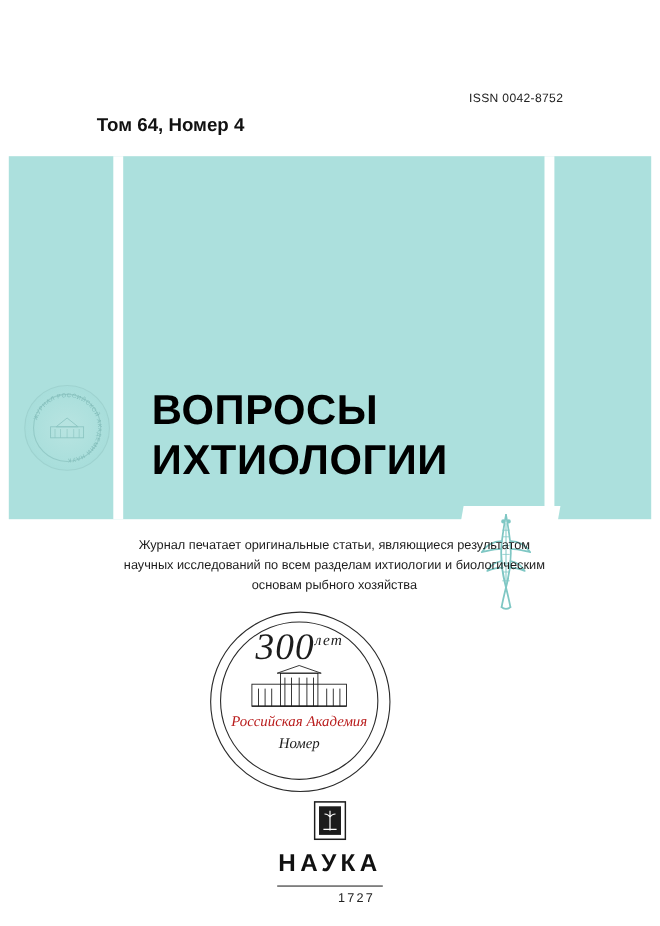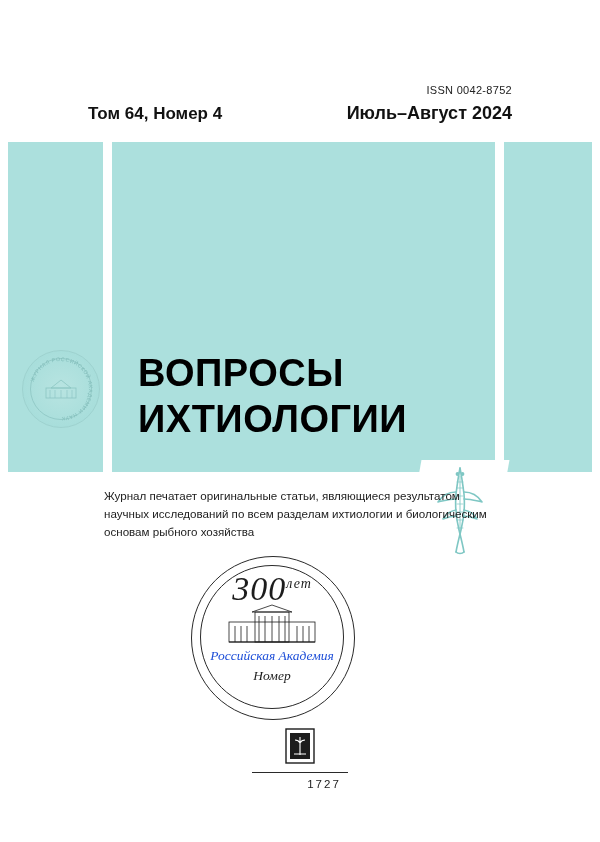--- a/index.html
+++ b/index.html
@@ -148,21 +148,21 @@
 
   
   .desc {
     position: absolute;
     left: 104px;
     top: 487px;
     width: 400px;
     font-size: 11.6px;
     line-height: 1.55;
     color: #1c1c1c;
-    text-align: left;
+    text-align: center;
   }
 
   
   .emblem {
     position: absolute;
     left: 191px;
     top: 556px;
     width: 164px;
     height: 164px;
   }
@@ -206,21 +206,21 @@
   }
   .emblem .ras-line1 {
     position: absolute;
     left: 0;
     top: 92px;
     width: 162px;
     text-align: center;
     font-family: "Liberation Serif", serif;
     font-style: italic;
     font-size: 13.5px;
-    color: #1d4ed8;
+    color: #b91c1c;
   }
   .emblem .ras-line2 {
     position: absolute;
     left: 0;
     top: 112px;
     width: 162px;
     text-align: center;
     font-family: "Liberation Serif", serif;
     font-style: italic;
     font-size: 13.5px;
@@ -260,21 +260,20 @@
     padding-left: 48px;
   }
 </style>
 </head>
 <body>
 
 <div class="cover">
 
   <div class="issn">ISSN 0042-8752</div>
   <div class="volume">Том 64, Номер 4</div>
-  <div class="dateline">Июль–Август 2024</div>
 
   <div class="band">
     <div class="band-stripe-left"></div>
     <div class="band-stripe-right"></div>
 
     <div class="seal-left">
       <div class="ring"></div>
       <svg class="bldg" viewBox="0 0 34 22">
         <rect x="2" y="10" width="30" height="10" fill="none" stroke="#8cc5c2" stroke-width="0.8"></rect>
         <polygon points="17,2 27,10 7,10" fill="none" stroke="#8cc5c2" stroke-width="0.8"></polygon>
@@ -348,17 +347,18 @@
     <div class="ras-line2">Номер</div>
   </div>
 
   <div class="pub">
     <svg class="pub-mark" viewBox="0 0 30 36">
       <rect x="1" y="1" width="28" height="34" fill="none" stroke="#1c1c1c" stroke-width="1.4"></rect>
       <rect x="5" y="5" width="20" height="26" fill="#1c1c1c"></rect>
       <path d="M15,9 L15,27 M10,12 C12,12 14,13 15,15 M20,12 C18,12 16,13 15,15" stroke="#ffffff" stroke-width="1.1" fill="none"></path>
       <path d="M9,26 L21,26" stroke="#ffffff" stroke-width="1"></path>
     </svg>
+    <div class="pub-name">НАУКА</div>
     <div class="pub-rule"></div>
     <div class="pub-year">1727</div>
   </div>
 
 </div>
 
 </body></html>

